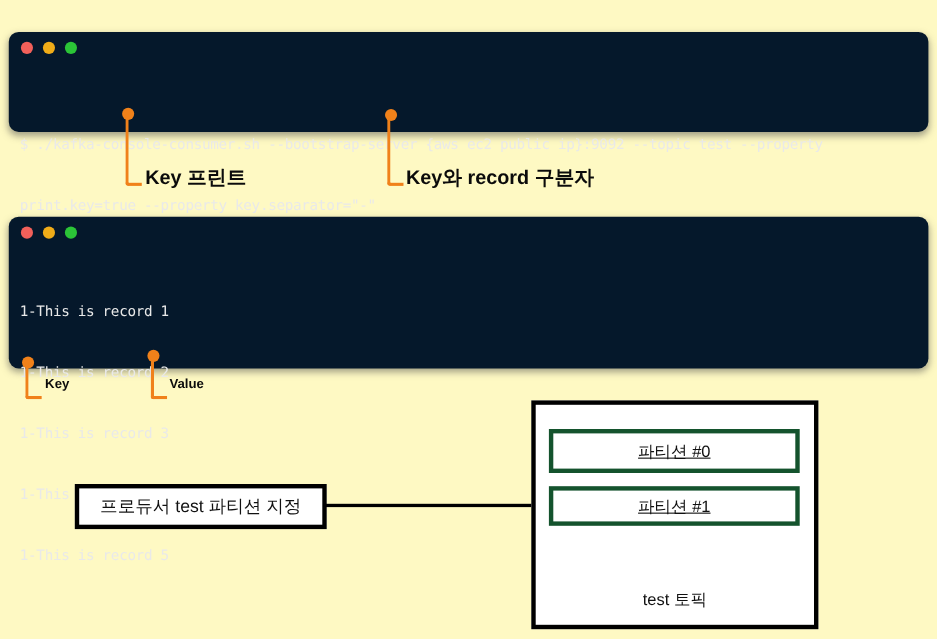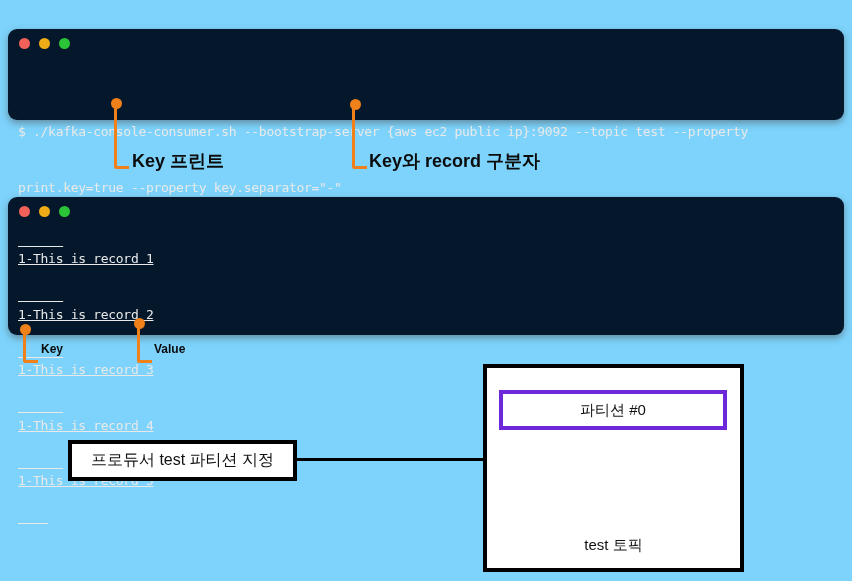--- a/index.html
+++ b/index.html
@@ -1,17 +1,17 @@
 <!DOCTYPE html>
 <html><head>
 <meta charset="utf-8">
 <style>
   html,body{margin:0;padding:0;background:#ffffff;}
   .canvas{
-    position:relative;width:852px;height:581px;background:#7dd3fc;overflow:hidden;
+    position:relative;width:852px;height:581px;background:#fef9c3;overflow:hidden;
     font-family:"Liberation Sans", sans-serif;
   }
   
   .terminal{
     position:absolute;left:8px;width:836px;
     background:#05182b;border-radius:9px;
     box-shadow:0 3px 7px rgba(70,70,70,.5);
   }
   .terminal-1{top:29px;height:91px;}
   .terminal-2{top:197px;height:138px;}
@@ -20,21 +20,21 @@
   .light.red{background:#f2605a;}
   .light.yellow{background:#f0ac18;}
   .light.green{background:#2bc437;}
   .term-text{
     position:absolute;left:10px;right:10px;
     font-family:"DejaVu Sans Mono", monospace;
     font-size:13px;line-height:18.5px;color:#e9e9e9;
     white-space:pre;letter-spacing:-0.3px;
   }
   .terminal-1 .term-text{top:57px;}
-  .terminal-2 .term-text{top:16px;text-decoration:underline;}
+  .terminal-2 .term-text{top:41px;}
   
   .callout-dot{
     position:absolute;width:11px;height:11px;border-radius:50%;
     background:#f0811a;
   }
   .callout-elbow{
     position:absolute;
     border-left:3px solid #f0811a;border-bottom:3px solid #f0811a;
     border-bottom-left-radius:3px;
   }
@@ -54,23 +54,23 @@
   .arrow-head{
     position:absolute;left:487px;top:452px;width:0;height:0;
     border-left:11px solid #000;border-top:7px solid transparent;border-bottom:7px solid transparent;
   }
   .topic-box{
     position:absolute;left:483px;top:364px;width:261px;height:208px;
     border:4px solid #000;box-sizing:border-box;background:#fff;
   }
   .partition-box{
     position:absolute;left:12px;width:228px;
-    border:4px solid #6d28d9;box-sizing:border-box;background:#fff;
+    border:4px solid #14532d;box-sizing:border-box;background:#fff;
     display:flex;align-items:center;justify-content:center;
-    font-size:15px;color:#111;
+    font-size:15px;color:#111;text-decoration:underline;
   }
   .partition-0{top:22px;height:40px;}
   .partition-1{top:74px;height:36px;}
   .partition-2{top:122px;height:38px;}
   .topic-label{
     position:absolute;left:0;top:168px;width:100%;
     text-align:center;font-size:15px;color:#111;
   }
 </style>
 </head>
@@ -125,16 +125,19 @@
     <span>프로듀서 test 파티션 지정</span>
   </div>
 
   <div class="arrow-line"></div>
   <div class="arrow-head"></div>
 
   <div class="topic-box">
     <div class="partition-box partition-0">
       <span>파티션 #0</span>
     </div>
+    <div class="partition-box partition-1">
+      <span>파티션 #1</span>
+    </div>
     <div class="topic-label">test 토픽</div>
   </div>
 
 </div>
 
 </body></html>

